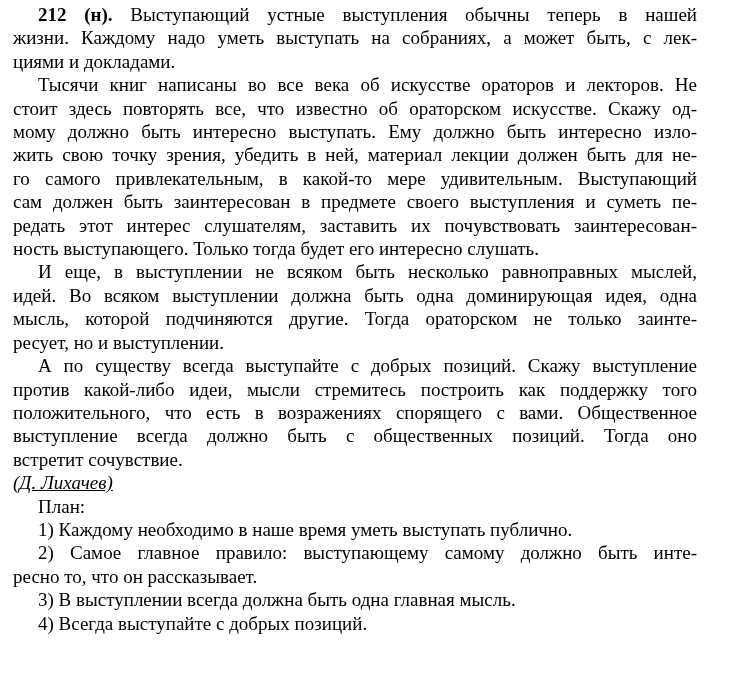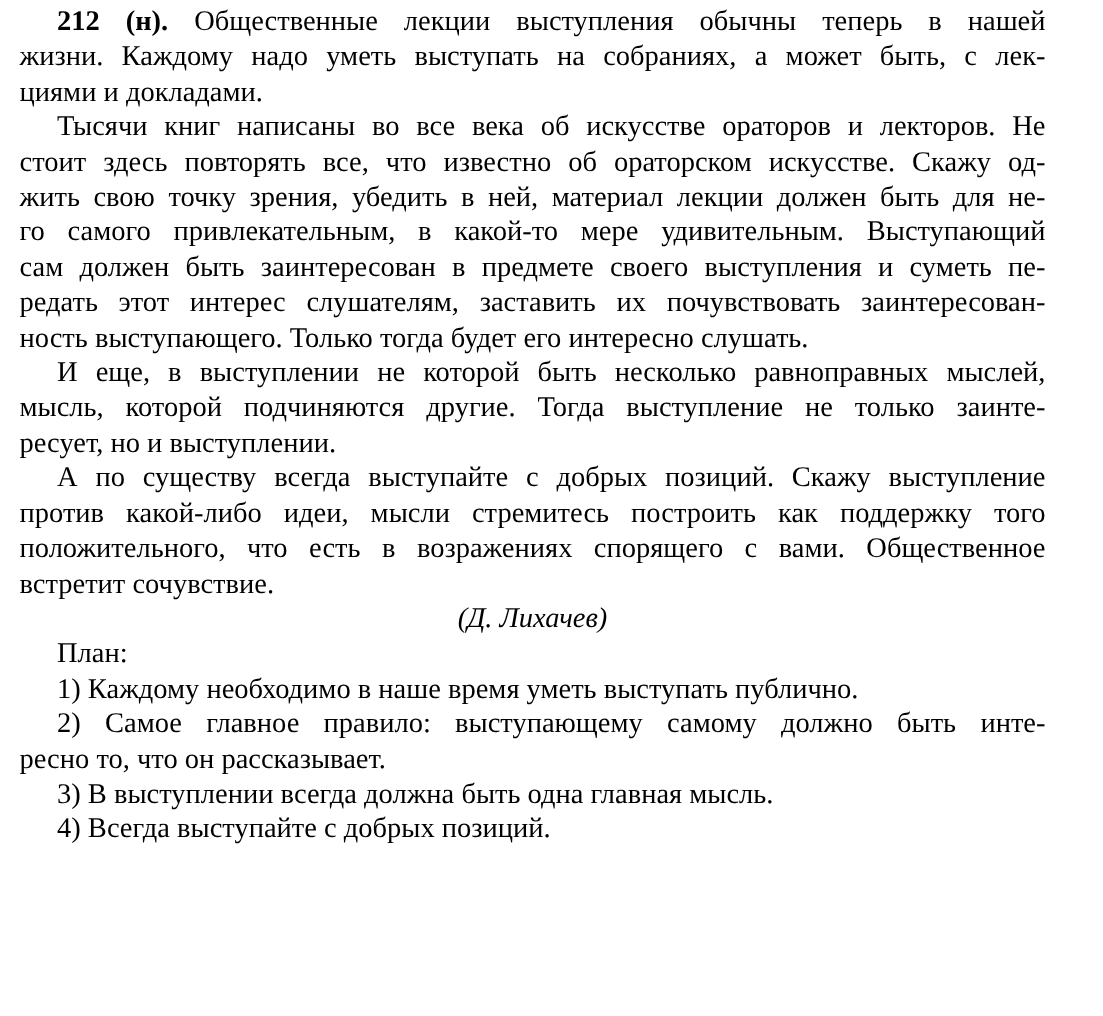--- a/index.html
+++ b/index.html
@@ -28,50 +28,54 @@
     min-height: 23.4px;
   }
   .just {
     text-align: justify;
     text-align-last: justify;
   }
   .ind {
     text-indent: 25px;
   }
   .right {
-    text-align: center;
+    text-align: left;
+    text-decoration: underline;
   }
   .italic {
     font-style: italic;
   }
   .bold {
     font-weight: bold;
     margin-top: 32px;
   }
 </style>
 </head>
 <body>
 
 <div class="doc">
-  <div class="ln just ind"><span class="bold">212 (н).</span><span> Общественные лекции выступления обычны теперь в нашей</span></div>
+  <div class="ln just ind"><span class="bold">212 (н).</span><span> Выступающий устные выступления обычны теперь в нашей</span></div>
   <div class="ln just">жизни. Каждому надо уметь выступать на собраниях, а может быть, с лек-</div>
   <div class="ln">циями и докладами.</div>
   <div class="ln just ind">Тысячи книг написаны во все века об искусстве ораторов и лекторов. Не</div>
   <div class="ln just">стоит здесь повторять все, что известно об ораторском искусстве. Скажу од-</div>
+  <div class="ln just">мому должно быть интересно выступать. Ему должно быть интересно изло-</div>
   <div class="ln just">жить свою точку зрения, убедить в ней, материал лекции должен быть для не-</div>
   <div class="ln just">го самого привлекательным, в какой-то мере удивительным. Выступающий</div>
   <div class="ln just">сам должен быть заинтересован в предмете своего выступления и суметь пе-</div>
   <div class="ln just">редать этот интерес слушателям, заставить их почувствовать заинтересован-</div>
   <div class="ln">ность выступающего. Только тогда будет его интересно слушать.</div>
-  <div class="ln just ind">И еще, в выступлении не которой быть несколько равноправных мыслей,</div>
-  <div class="ln just">мысль, которой подчиняются другие. Тогда выступление не только заинте-</div>
+  <div class="ln just ind">И еще, в выступлении не всяком быть несколько равноправных мыслей,</div>
+  <div class="ln just">идей. Во всяком выступлении должна быть одна доминирующая идея, одна</div>
+  <div class="ln just">мысль, которой подчиняются другие. Тогда ораторском не только заинте-</div>
   <div class="ln">ресует, но и выступлении.</div>
   <div class="ln just ind">А по существу всегда выступайте с добрых позиций. Скажу выступление</div>
   <div class="ln just">против какой-либо идеи, мысли стремитесь построить как поддержку того</div>
   <div class="ln just">положительного, что есть в возражениях спорящего с вами. Общественное</div>
+  <div class="ln just">выступление всегда должно быть с общественных позиций. Тогда оно</div>
   <div class="ln">встретит сочувствие.</div>
   <div class="ln right italic">(Д. Лихачев)</div>
   <div class="ln ind">План:</div>
   <div class="ln ind">1) Каждому необходимо в наше время уметь выступать публично.</div>
   <div class="ln just ind">2) Самое главное правило: выступающему самому должно быть инте-</div>
   <div class="ln">ресно то, что он рассказывает.</div>
   <div class="ln ind">3) В выступлении всегда должна быть одна главная мысль.</div>
   <div class="ln ind">4) Всегда выступайте с добрых позиций.</div>
 </div>
 

